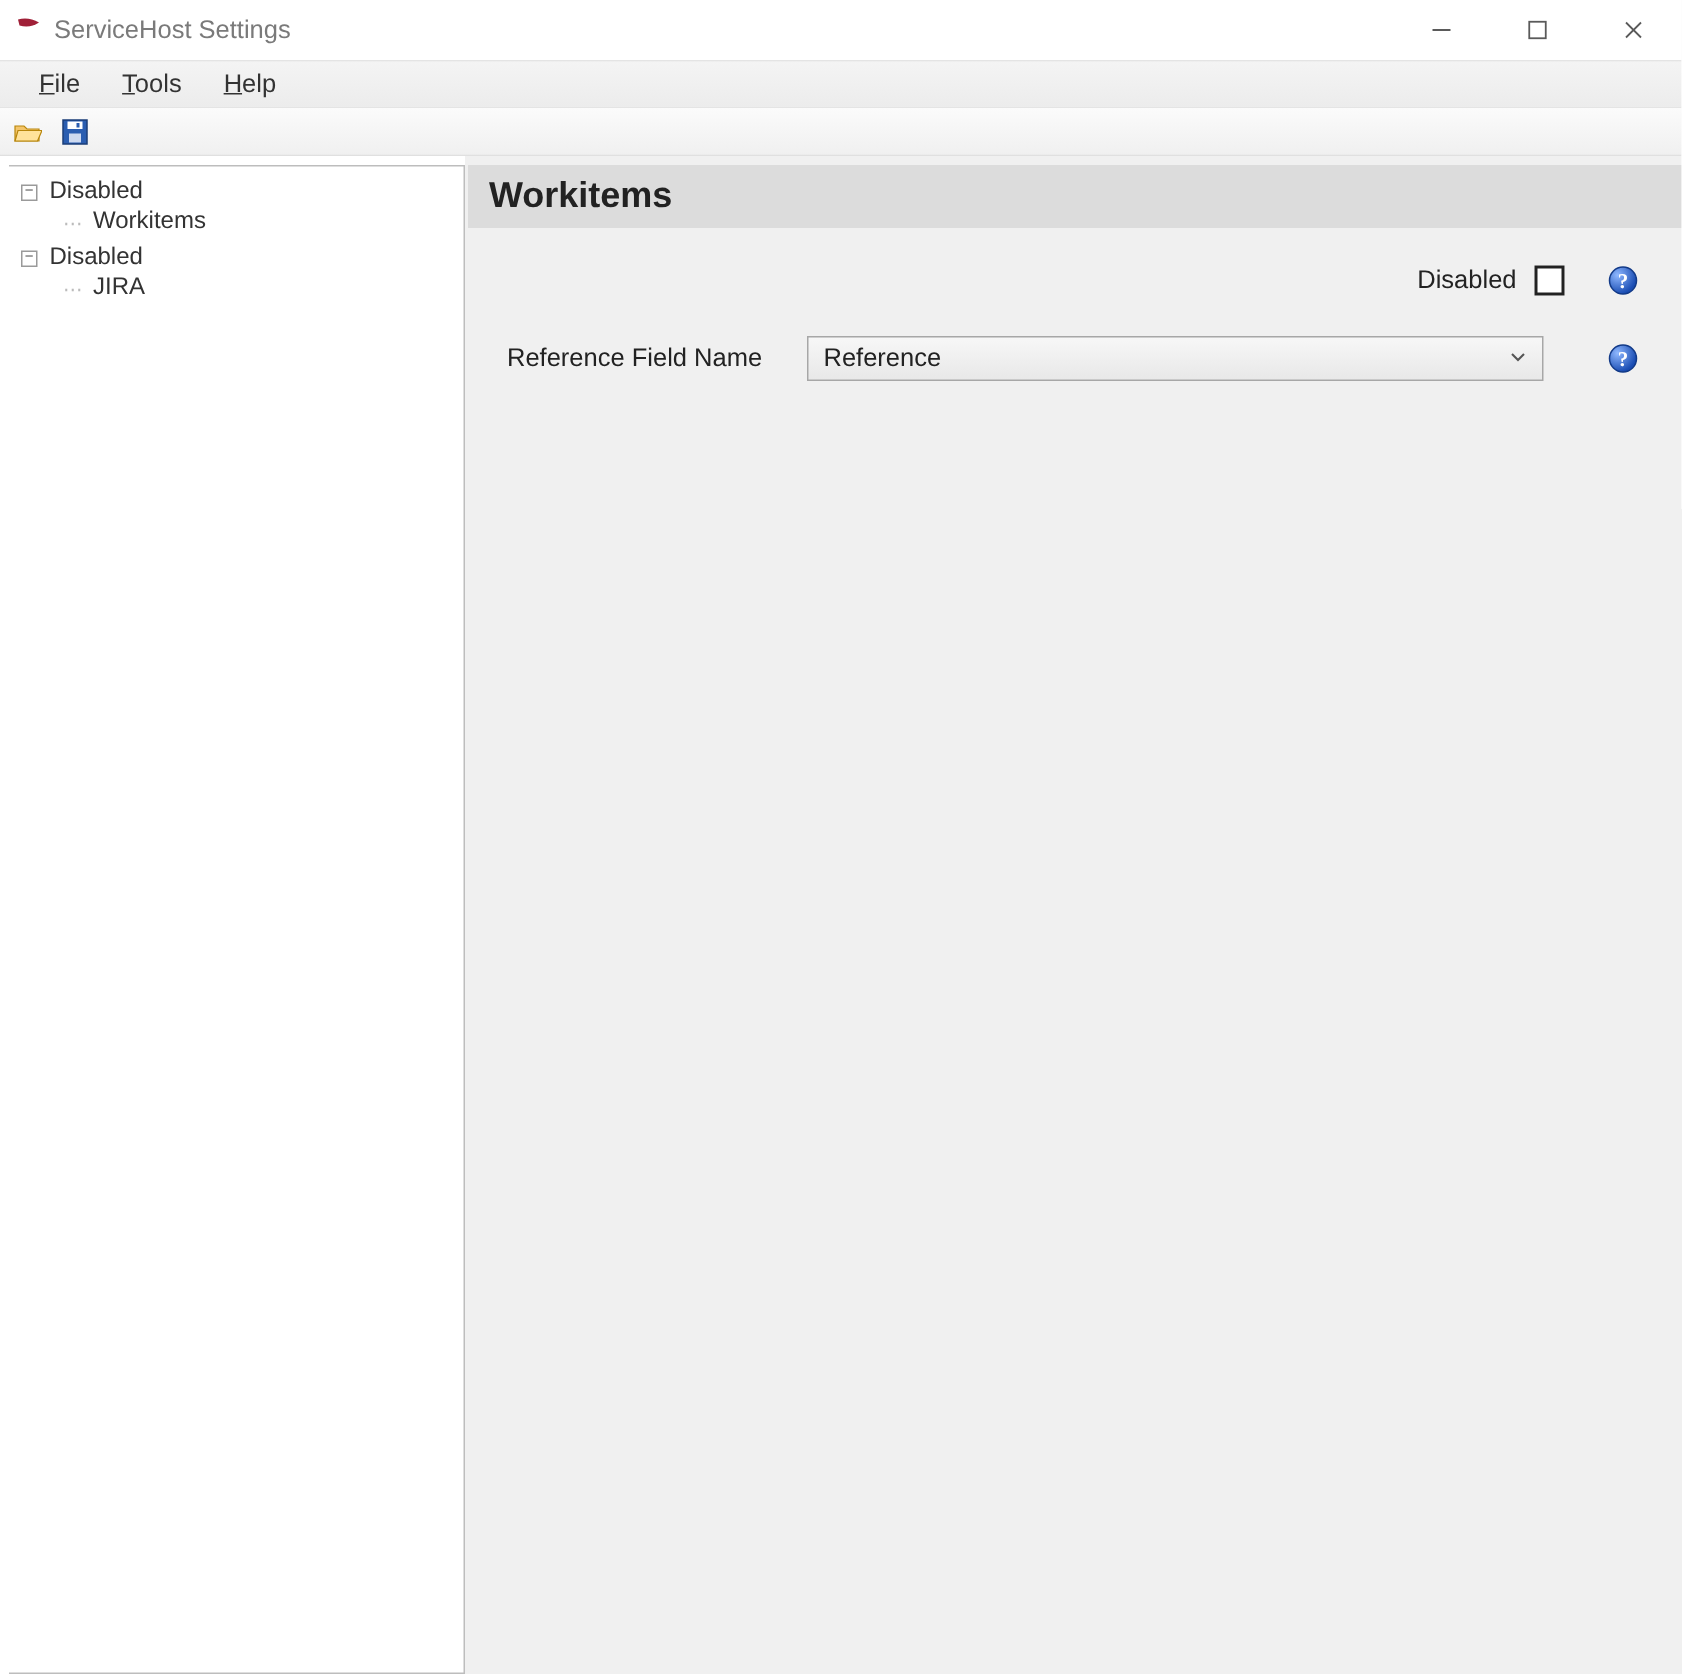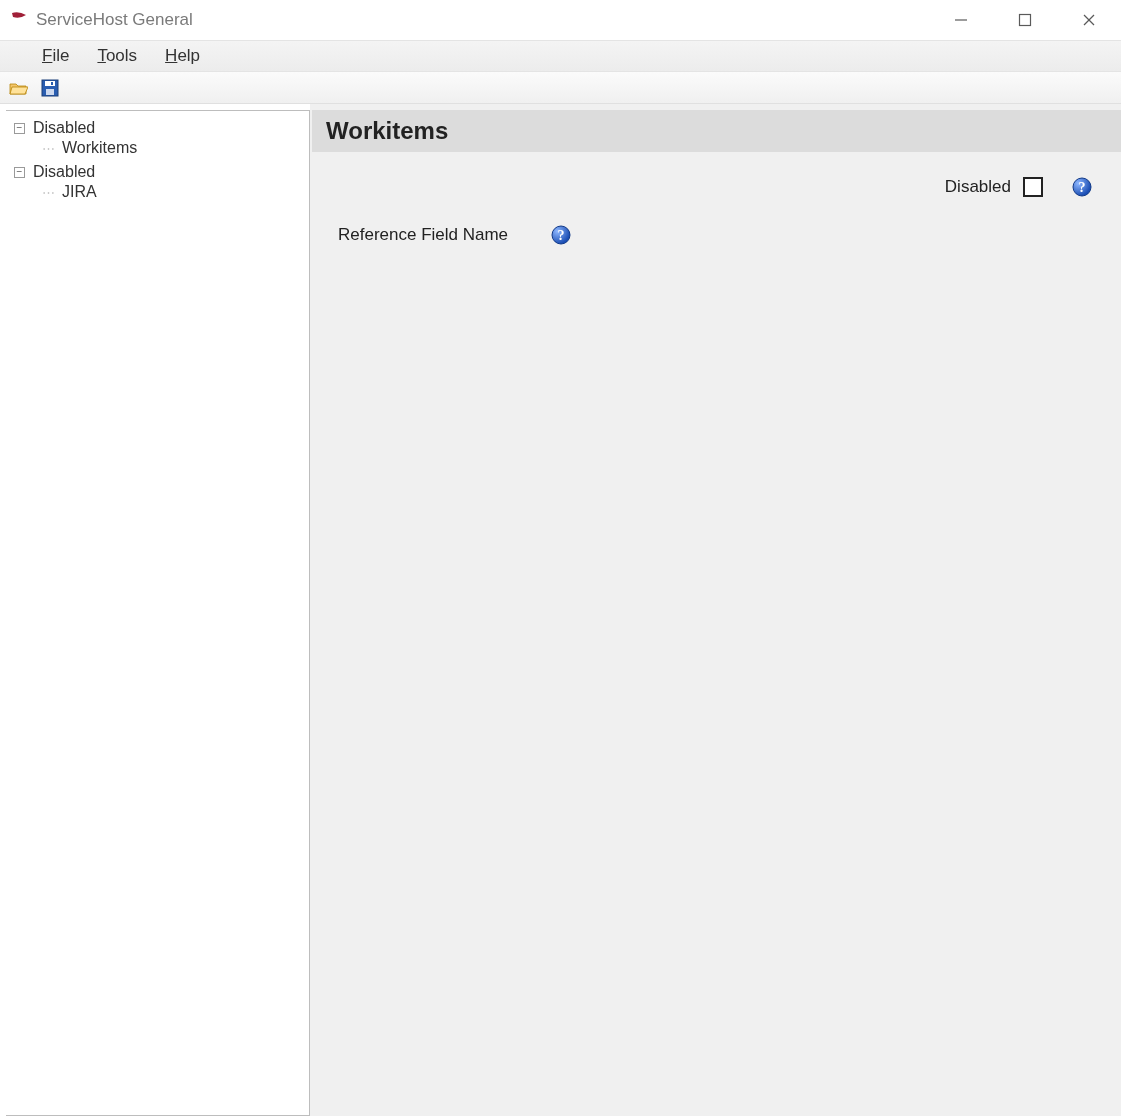--- a/index.html
+++ b/index.html
@@ -45,21 +45,21 @@
   .win-btn svg { display: block; }
 
   
   .menubar {
     height: 32px;
     background: linear-gradient(#f4f4f4, #ececec);
     border-top: 1px solid #e4e4e4;
     border-bottom: 1px solid #e4e4e4;
     display: flex;
     align-items: center;
-    padding-left: 28px;
+    padding-left: 12px;
     font-size: 17px;
   }
   .menu-item {
     padding: 4px 14px;
     cursor: default;
   }
   .menu-item .mn { text-decoration: underline; }
 
   
   .toolbar {
@@ -170,21 +170,21 @@
     margin-right: 18px;
   }
 
   .help-icon {
     width: 22px; height: 22px;
     display: inline-flex;
     align-items: center; justify-content: center;
   }
 
   .field-row {
-    gap: 36px;
+    gap: 24px;
   }
   .field-label {
     width: 176px;
     font-size: 17px;
     color: #222;
   }
   .combo {
     flex: 1;
     height: 30px;
     border: 1px solid #a7a7a7;
@@ -203,21 +203,21 @@
 </style>
 </head>
 <body>
 
 <div class="titlebar">
   <span class="app-icon">
     <svg width="20" height="20" viewBox="0 0 20 20">
       <path d="M3 3 Q10 1 17 5 Q11 9 4 7 Z" fill="#a02038"></path>
     </svg>
   </span>
-  <span class="title-text">ServiceHost General</span>
+  <span class="title-text">ServiceHost Settings</span>
   <div class="win-controls">
     <div class="win-btn">
       <svg width="14" height="14" viewBox="0 0 14 14">
           <line x1="1" y1="7" x2="13" y2="7" stroke="#5a5a5a" stroke-width="1.2"></line>
         </svg>
     </div>
     <div class="win-btn">
       <svg width="14" height="14" viewBox="0 0 14 14">
           <rect x="1.5" y="1.5" width="11" height="11" fill="none" stroke="#5a5a5a" stroke-width="1.2"></rect>
         </svg>
@@ -306,20 +306,28 @@
               </radialGradient>
             </defs>
             <circle cx="10" cy="10" r="9" fill="url(#g1)" stroke="#123a88"></circle>
             <text x="10" y="15" text-anchor="middle" font-size="14" font-weight="bold" fill="#fff" font-family="Georgia">?</text>
           </svg>
         </span>
       </div>
 
       <div class="row field-row">
         <span class="field-label">Reference Field Name</span>
+        <div class="combo">
+          <span>Reference</span>
+          <span class="chev">
+            <svg width="12" height="12" viewBox="0 0 12 12">
+                <path d="M2 4 L6 8 L10 4" fill="none" stroke="#555" stroke-width="1.4"></path>
+              </svg>
+          </span>
+        </div>
         <span class="help-icon">
           <svg width="20" height="20" viewBox="0 0 20 20">
             <circle cx="10" cy="10" r="9" fill="url(#g1)" stroke="#123a88"></circle>
             <text x="10" y="15" text-anchor="middle" font-size="14" font-weight="bold" fill="#fff" font-family="Georgia">?</text>
           </svg>
         </span>
       </div>
 
     </div>
   </div>

